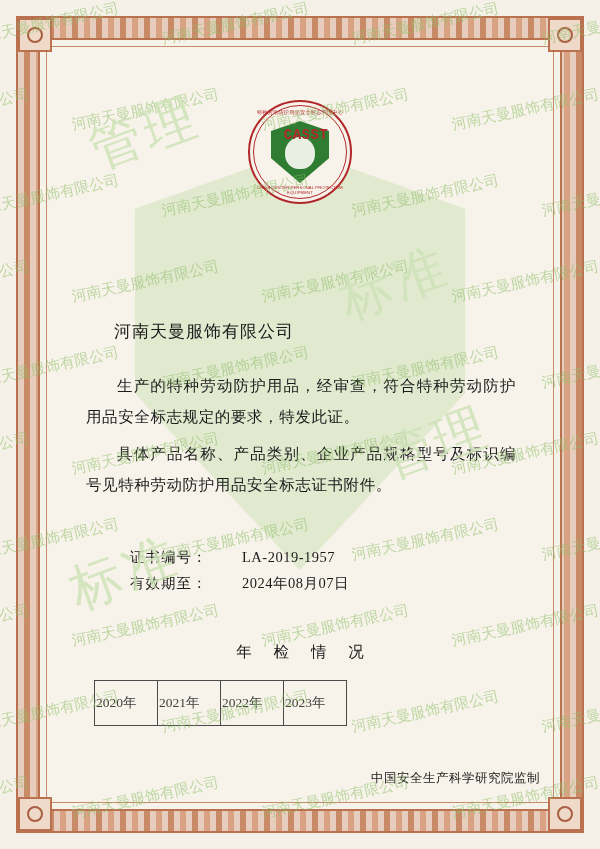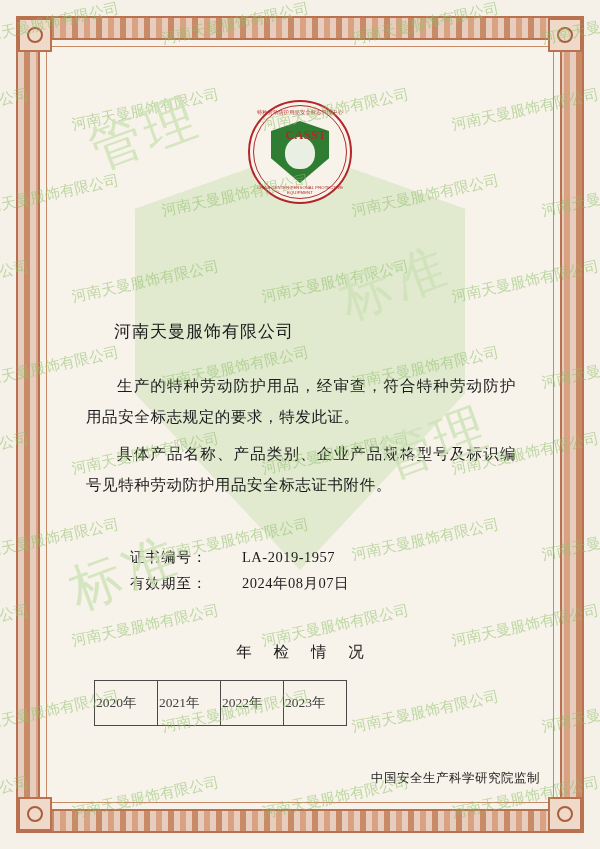--- a/index.html
+++ b/index.html
@@ -137,25 +137,25 @@
     left: 50%; top: 52%;
     transform: translate(-50%, -50%);
     width: 30px; height: 32px;
     background: #e9efe2;
     border-radius: 50% 50% 45% 45%;
   }
   .emblem-text {
     position: absolute;
     left: 50%; top: 34%;
     transform: translate(-50%, -50%);
-    font-size: 12px;
+    font-size: 14px;
     font-weight: bold;
     color: #b2282a;
     letter-spacing: .5px;
-    font-family: Liberation Serif, serif;
+    font-family: Liberation Mono, monospace;
     padding-left: 12px;
   }
   .emblem-top-cn {
     position: absolute;
     left: 0; right: 0;
     top: 9px;
     text-align: center;
     font-size: 5.2px;
     color: #b2282a;
     letter-spacing: .2px;

